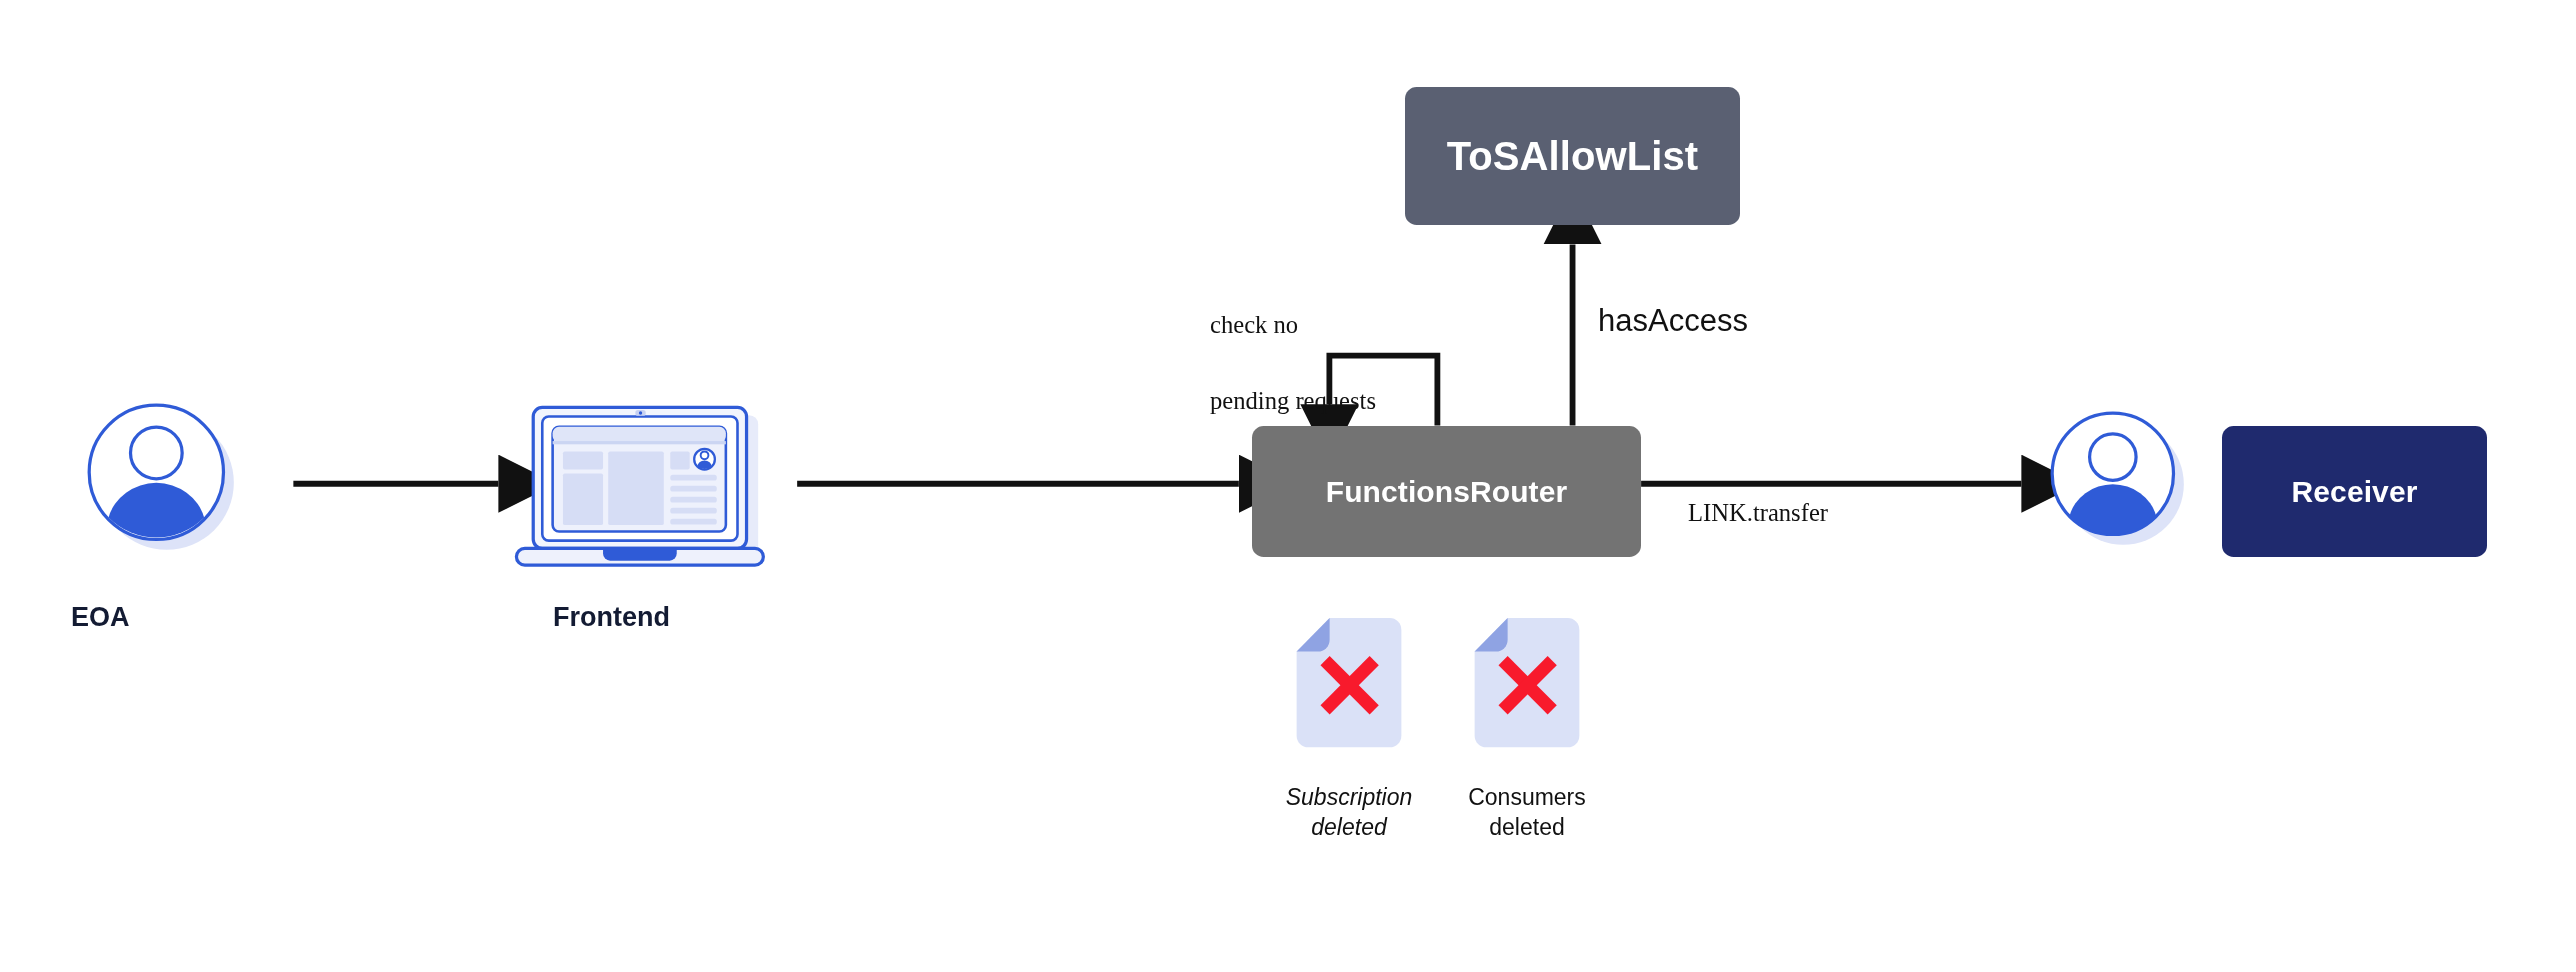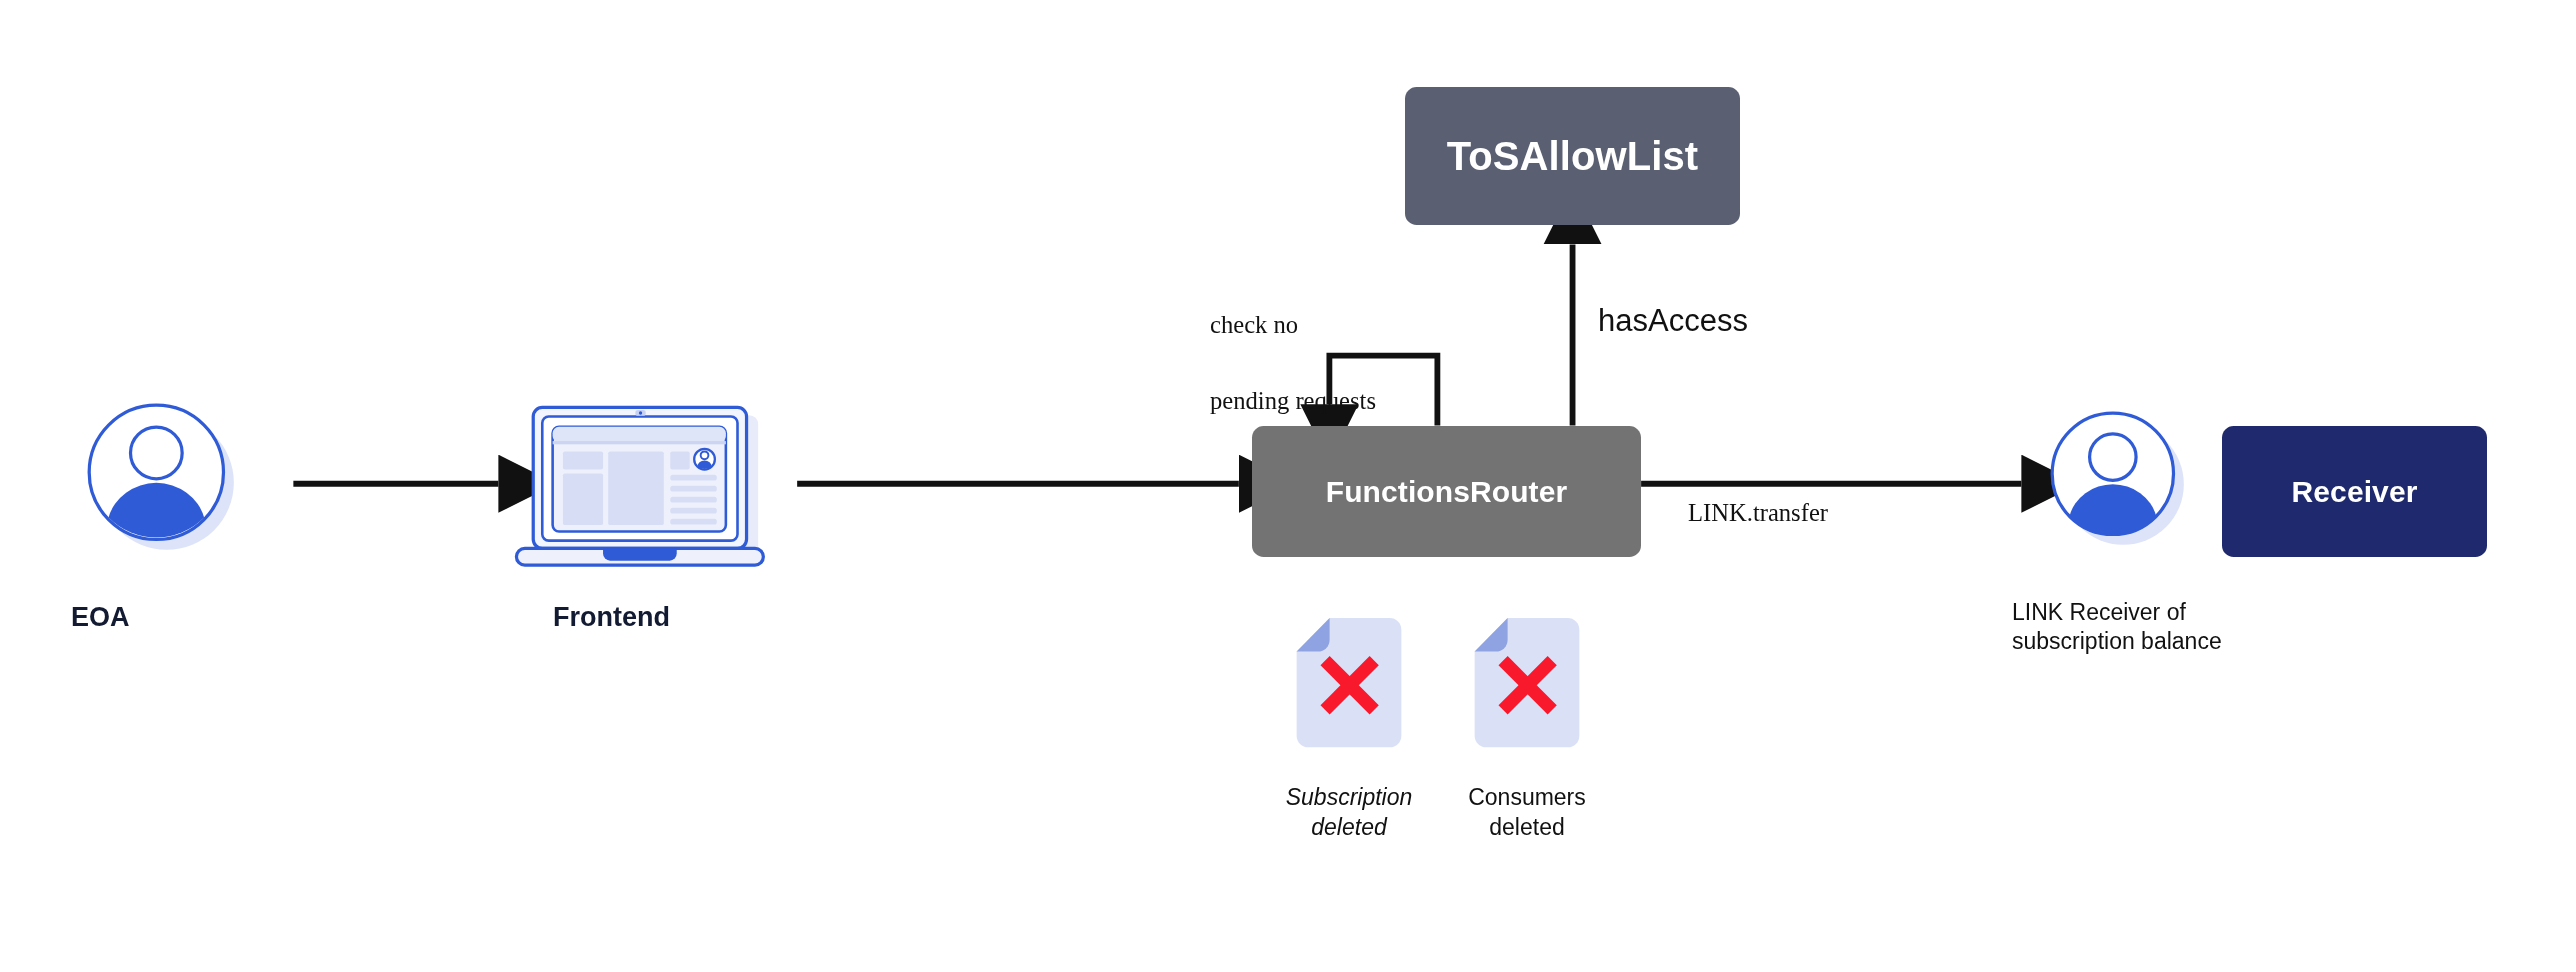--- a/index.html
+++ b/index.html
@@ -240,19 +240,15 @@
   </div>
 
   <div class="icon-wrap" style="left:2047px; top:408px; width:142px; height:142px;">
     <svg width="142" height="142" viewBox="0 0 220 220">
       <circle cx="118" cy="118" r="94" fill="#dde3f8"></circle>
       <circle cx="102" cy="102" r="94" fill="#ffffff" stroke="#2f5bd7" stroke-width="5"></circle>
       <circle cx="102" cy="76" r="36" fill="#ffffff" stroke="#2f5bd7" stroke-width="5"></circle>
       <path d="M102,118 a70,65 0 0 1 67,49 a94,94 0 0 1 -134,0 a70,65 0 0 1 67,-49 z" fill="#2f5bd7"></path>
     </svg>
   </div>
-  <div class="caption caption-plain" style="left:2012px; top:598px; width:362px;">
-    <div>LINK Receiver of</div>
-    <div>subscription balance</div>
-  </div>
 
 </div>
 
 
 </body></html>

